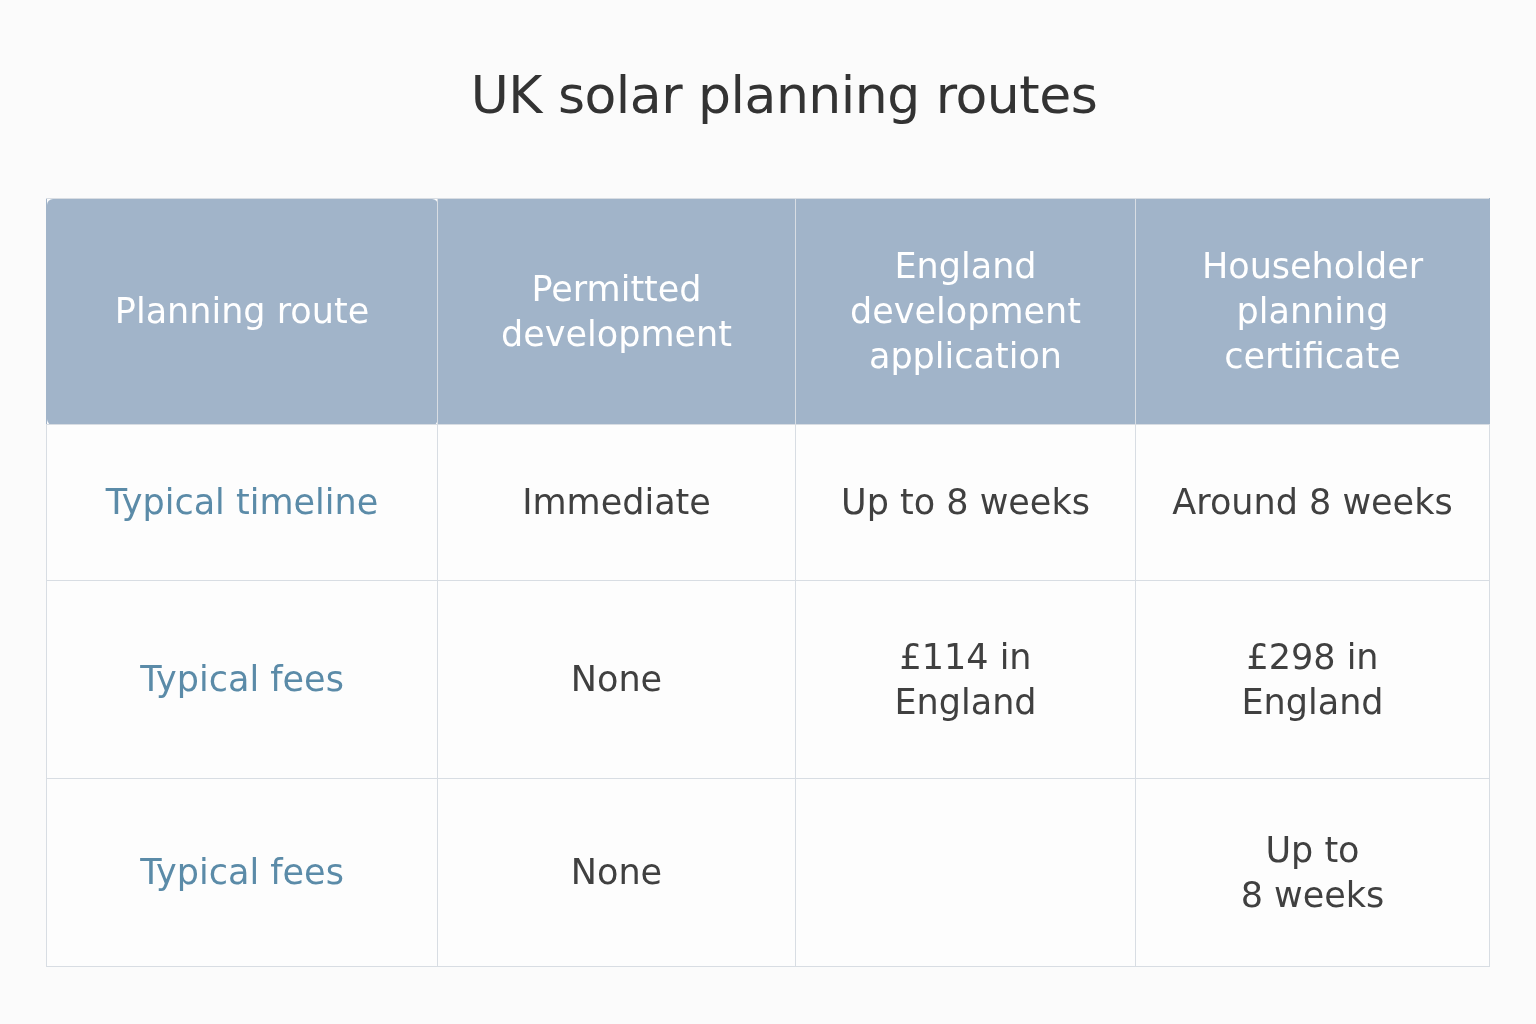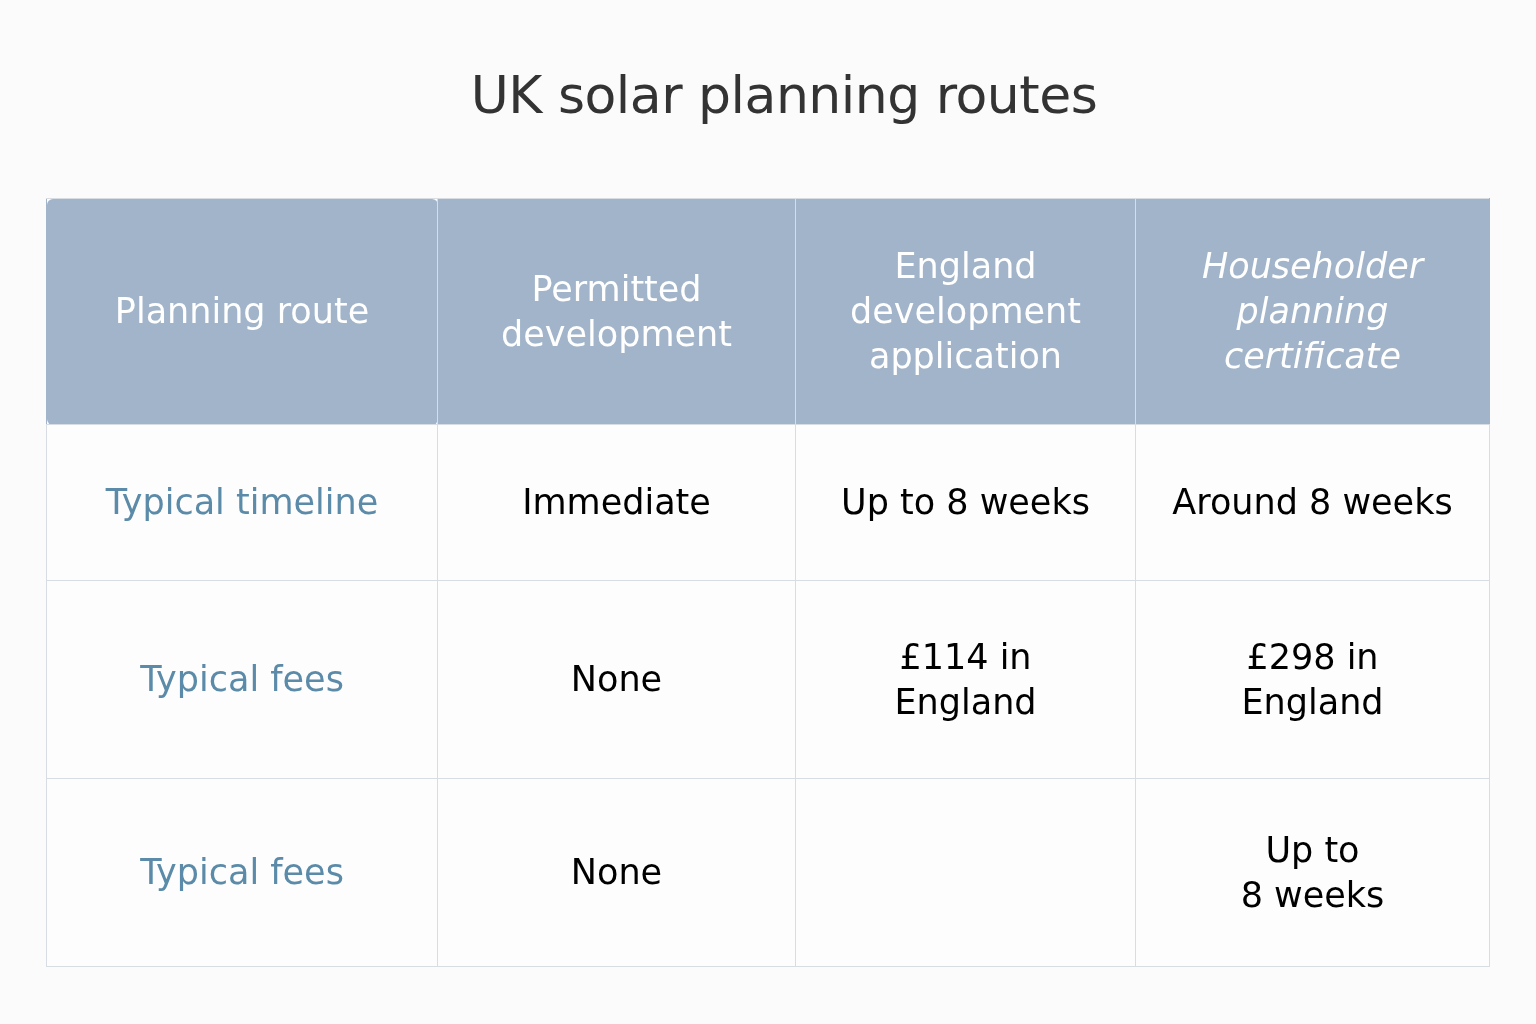--- a/index.html
+++ b/index.html
@@ -70,26 +70,26 @@
     background: #a1b4c9;
     color: #ffffff;
     font-weight: 400;
     font-size: 35px;
     line-height: 1.28;
     border-color: #c3d0dd;
     height: 226px;
   }
 
   thead th.h-route { border-left-color: #a1b4c9; border-radius: 6px; }
-  thead th.h-household { border-right-color: #a1b4c9; font-style: italic; }
+  thead th.h-household { border-right-color: #a1b4c9; }
 
   tbody td {
     font-size: 35px;
     line-height: 1.28;
-    color: #000000;
+    color: #404040;
     background: #fdfdfd;
   }
 
   tbody td.rowlabel {
     color: #5b8ba8;
   }
 
   tbody tr.r1 td { height: 156px; margin-left: 15px; }
   tbody tr.r2 td { height: 198px; }
   tbody tr.r3 td { height: 188px; }

